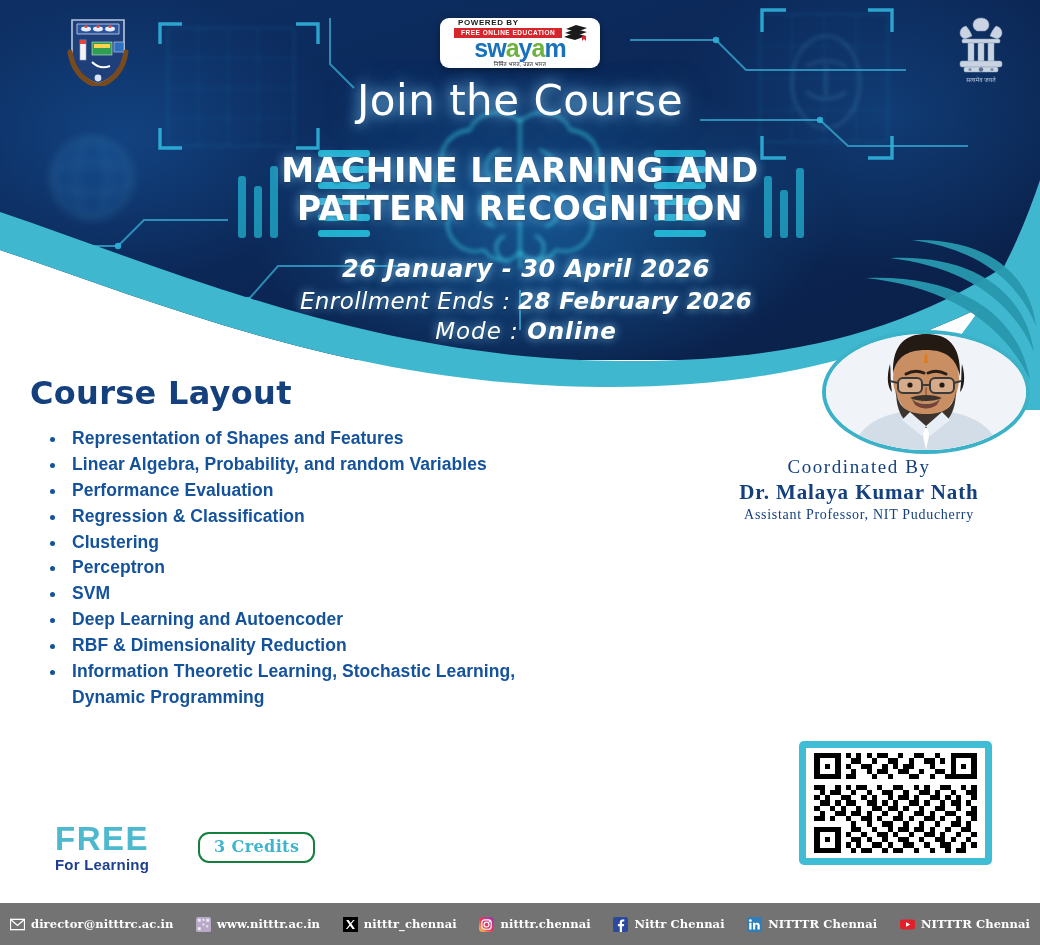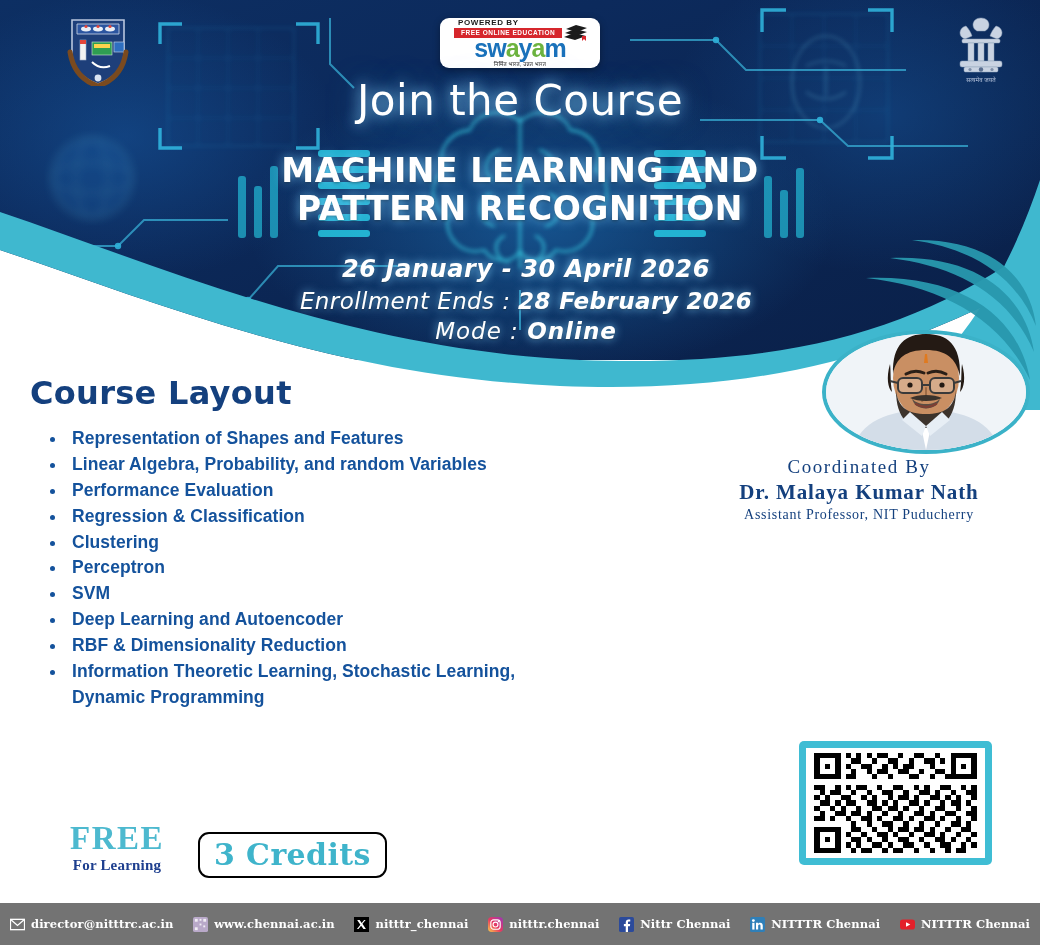--- a/index.html
+++ b/index.html
@@ -170,39 +170,39 @@
   }
   .coord-name {
     font-size: 21px; font-weight: 700; letter-spacing: .9px; line-height: 1.3;
   }
   .coord-aff {
     font-size: 14px; font-weight: 400; letter-spacing: .7px; line-height: 1.35;
   }
 
   
   .free-block {
-    position: absolute; left: 70px; top: 822px;
+    position: absolute; left: 55px; top: 822px;
     text-align: center;
-    font-family: Liberation Serif, serif;
+    font-family: Liberation Sans, sans-serif;
   }
   .free-word {
     font-size: 33px; font-weight: 700; color: #4db9cf;
     letter-spacing: 1.5px; line-height: 1;
   }
   .free-sub {
     font-size: 15px; font-weight: 700; color: #1e3f8f;
     letter-spacing: .2px; line-height: 1.2; margin-top: 1px;
   }
   .credits-badge {
     position: absolute; left: 198px; top: 832px;
-    border: 2px solid #000000;
+    border: 2px solid #15803d;
     border-radius: 11px;
     padding: 4px 14px 5px;
     font-family: "DejaVu Serif", serif;
-    font-size: 30px; font-weight: 700; color: #3fb4cb;
+    font-size: 16px; font-weight: 700; color: #3fb4cb;
     letter-spacing: .4px; line-height: 1.1;
   }
 
   
   .qr-wrap {
     position: absolute; left: 799px; top: 741px;
     width: 193px; height: 124px;
     background: #3fbdd4;
     border-radius: 5px;
     padding: 7px;
@@ -683,21 +683,21 @@
         <rect width="16" height="16" rx="2" fill="#b9a9c9"></rect>
         <g fill="#ffffff" opacity=".8">
           <rect x="2" y="2" width="3" height="3"></rect>
             <rect x="11" y="2" width="3" height="3"></rect>
           <rect x="2" y="11" width="3" height="3"></rect>
             <rect x="7" y="7" width="2" height="2"></rect>
           <rect x="11" y="9" width="2" height="2"></rect>
             <rect x="7" y="2" width="2" height="2"></rect>
         </g>
       </svg>
-      <span>www.chennai.ac.in</span>
+      <span>www.nitttr.ac.in</span>
     </div>
     <span class="f-sep"></span>
 
     <div class="f-item">
       <svg class="f-ico" viewBox="0 0 16 16">
         <rect width="16" height="16" fill="#000000"></rect>
         <path d="M3.4 3.3h2.6l2.2 3.1 2.6-3.1h1.6l-3.4 4 3.7 5.4h-2.6L7.6 9.2l-2.9 3.5H3.1l3.7-4.4z" fill="#ffffff"></path>
       </svg>
       <span>nitttr_chennai</span>
     </div>

